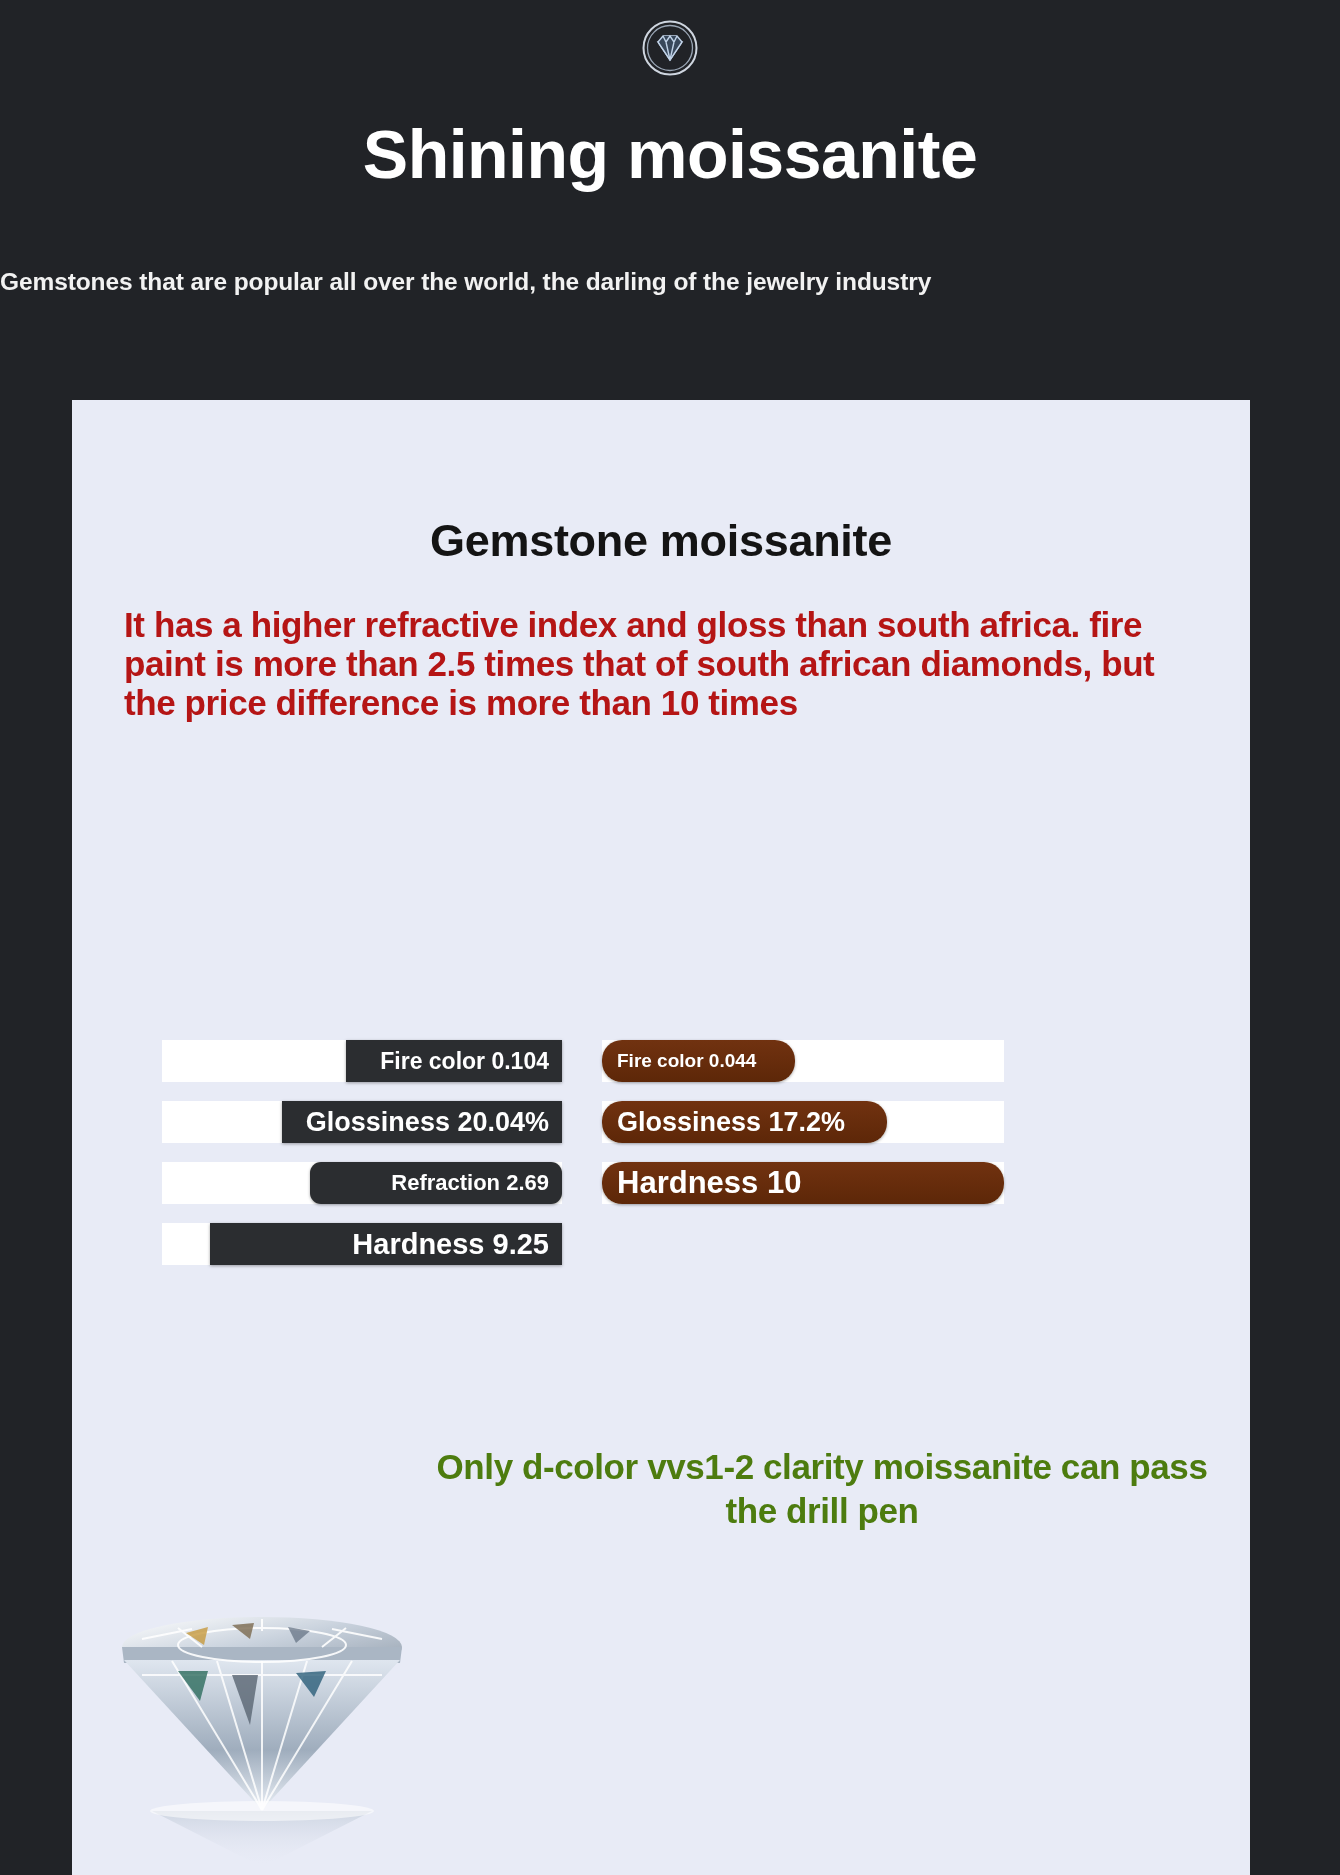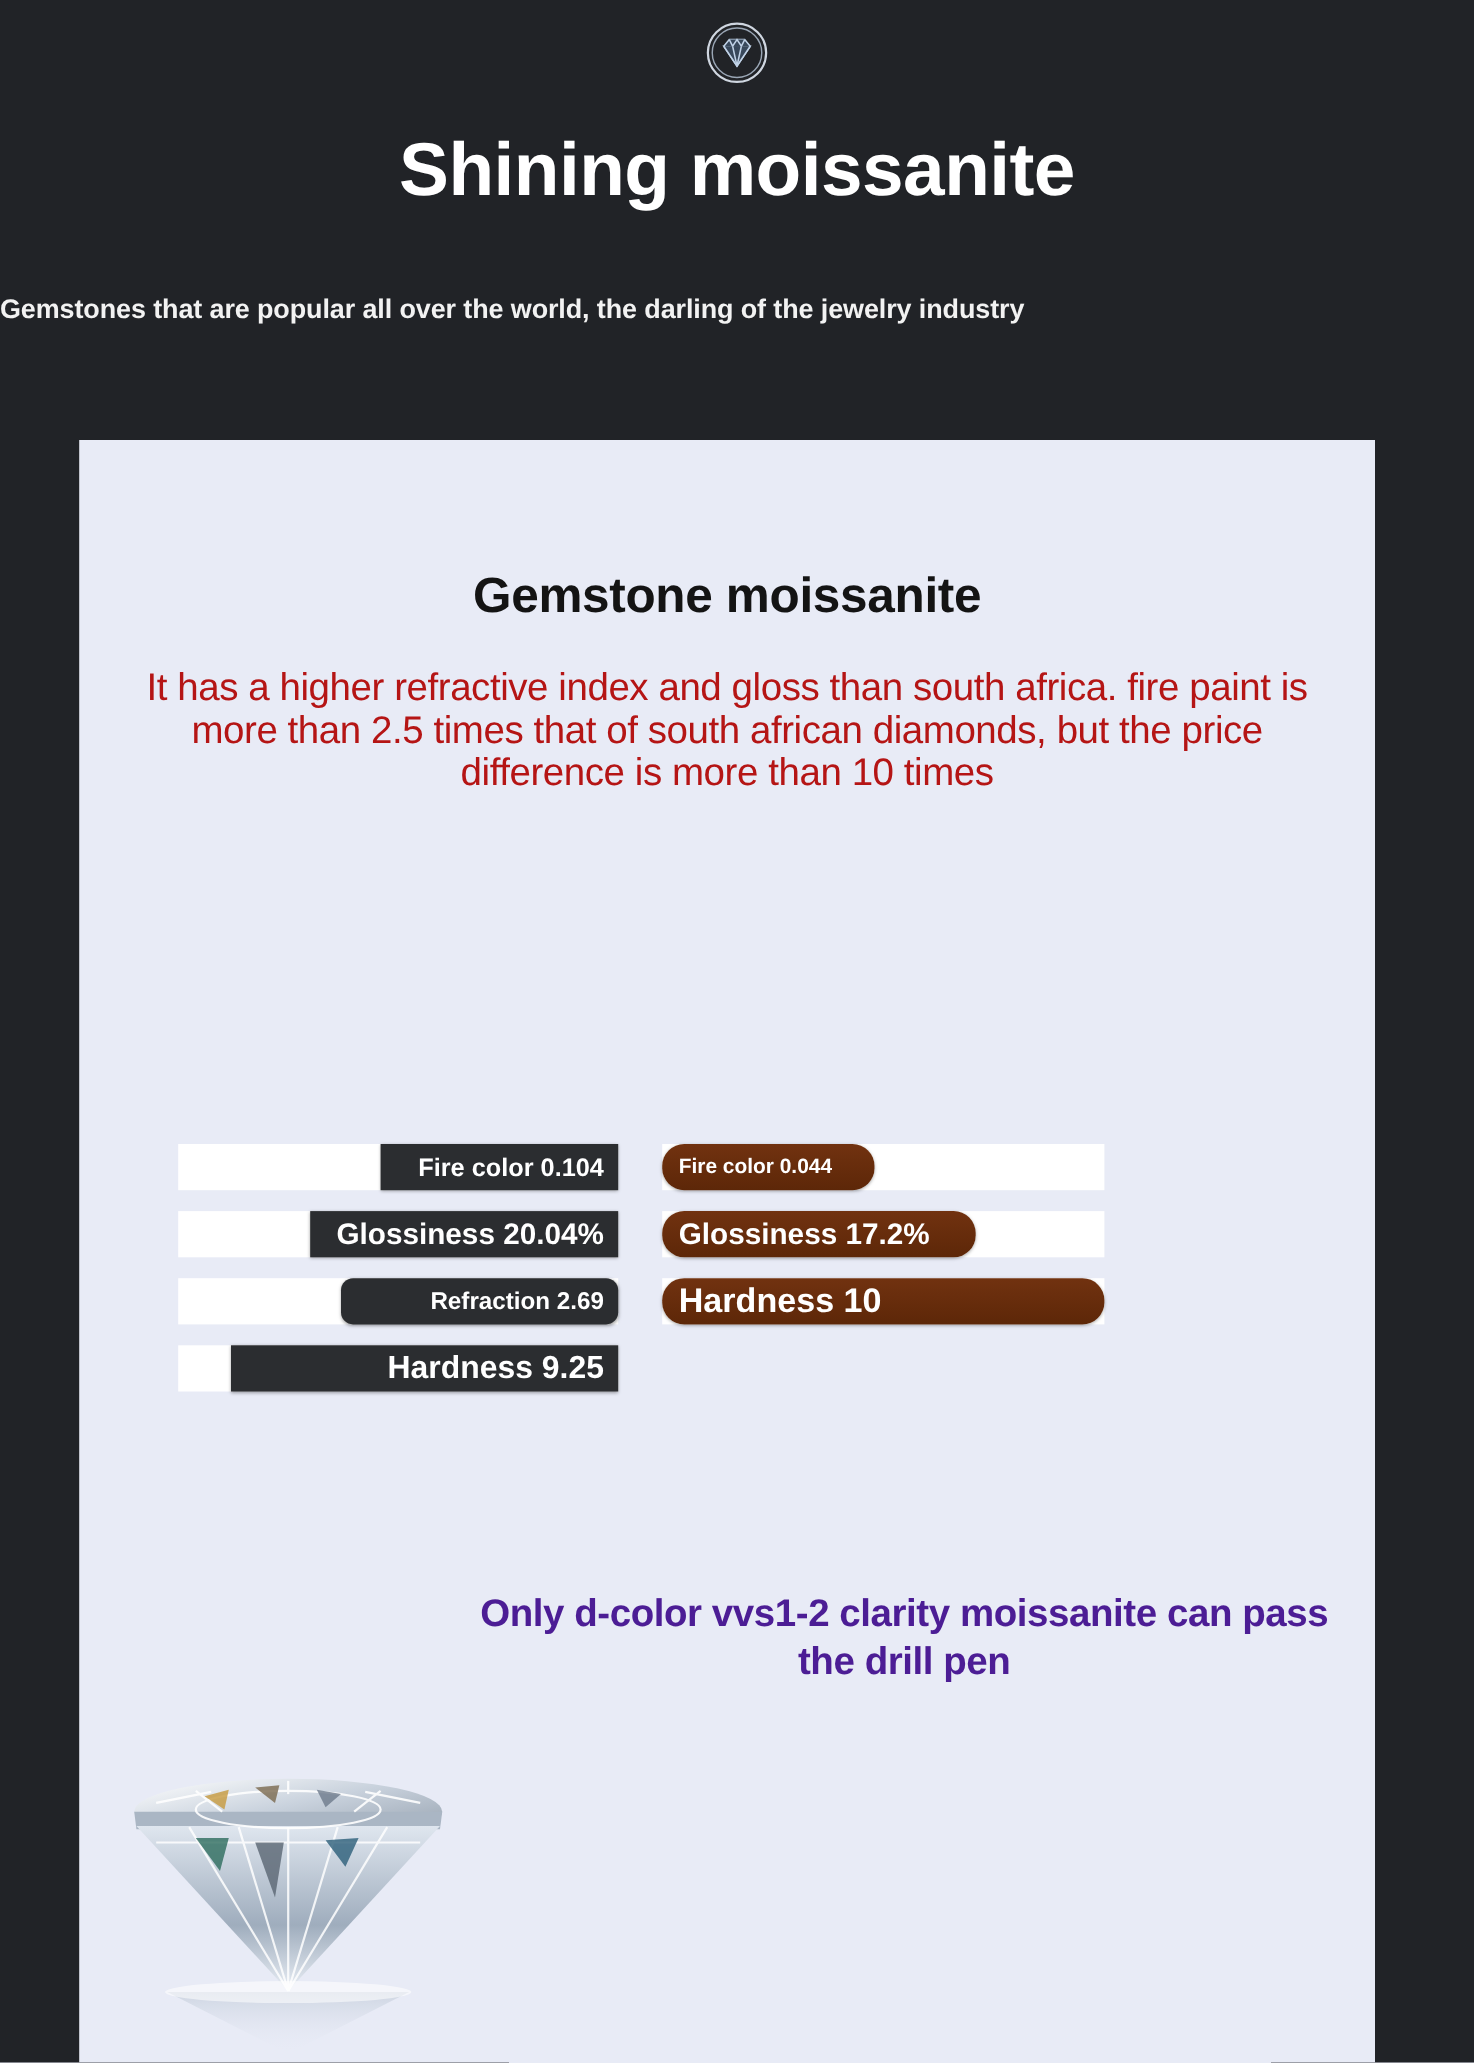--- a/index.html
+++ b/index.html
@@ -72,24 +72,24 @@
     font-size: 45px;
     font-weight: bold;
     letter-spacing: -0.3px;
   }
 
   .card-lead {
     position: absolute;
     top: 205px;
     left: 52px;
     width: 1074px;
-    text-align: center;
+    text-align: left;
     color: #b51515;
     font-size: 35px;
-    font-weight: normal;
+    font-weight: bold;
     line-height: 1.12;
     letter-spacing: -0.4px;
   }
 
   
   .vs-row {
     position: absolute;
     top: 390px;
     left: 0;
     width: 100%;
@@ -195,21 +195,21 @@
     width: 400px;
     height: 300px;
   }
 
   .caption {
     position: absolute;
     left: 355px;
     top: 1045px;
     width: 790px;
     text-align: center;
-    color: #4c1d95;
+    color: #4d7c0f;
     font-size: 35px;
     font-weight: bold;
     line-height: 1.25;
     letter-spacing: -0.4px;
   }
 </style>
 </head>
 <body>
 
 <div class="page">

